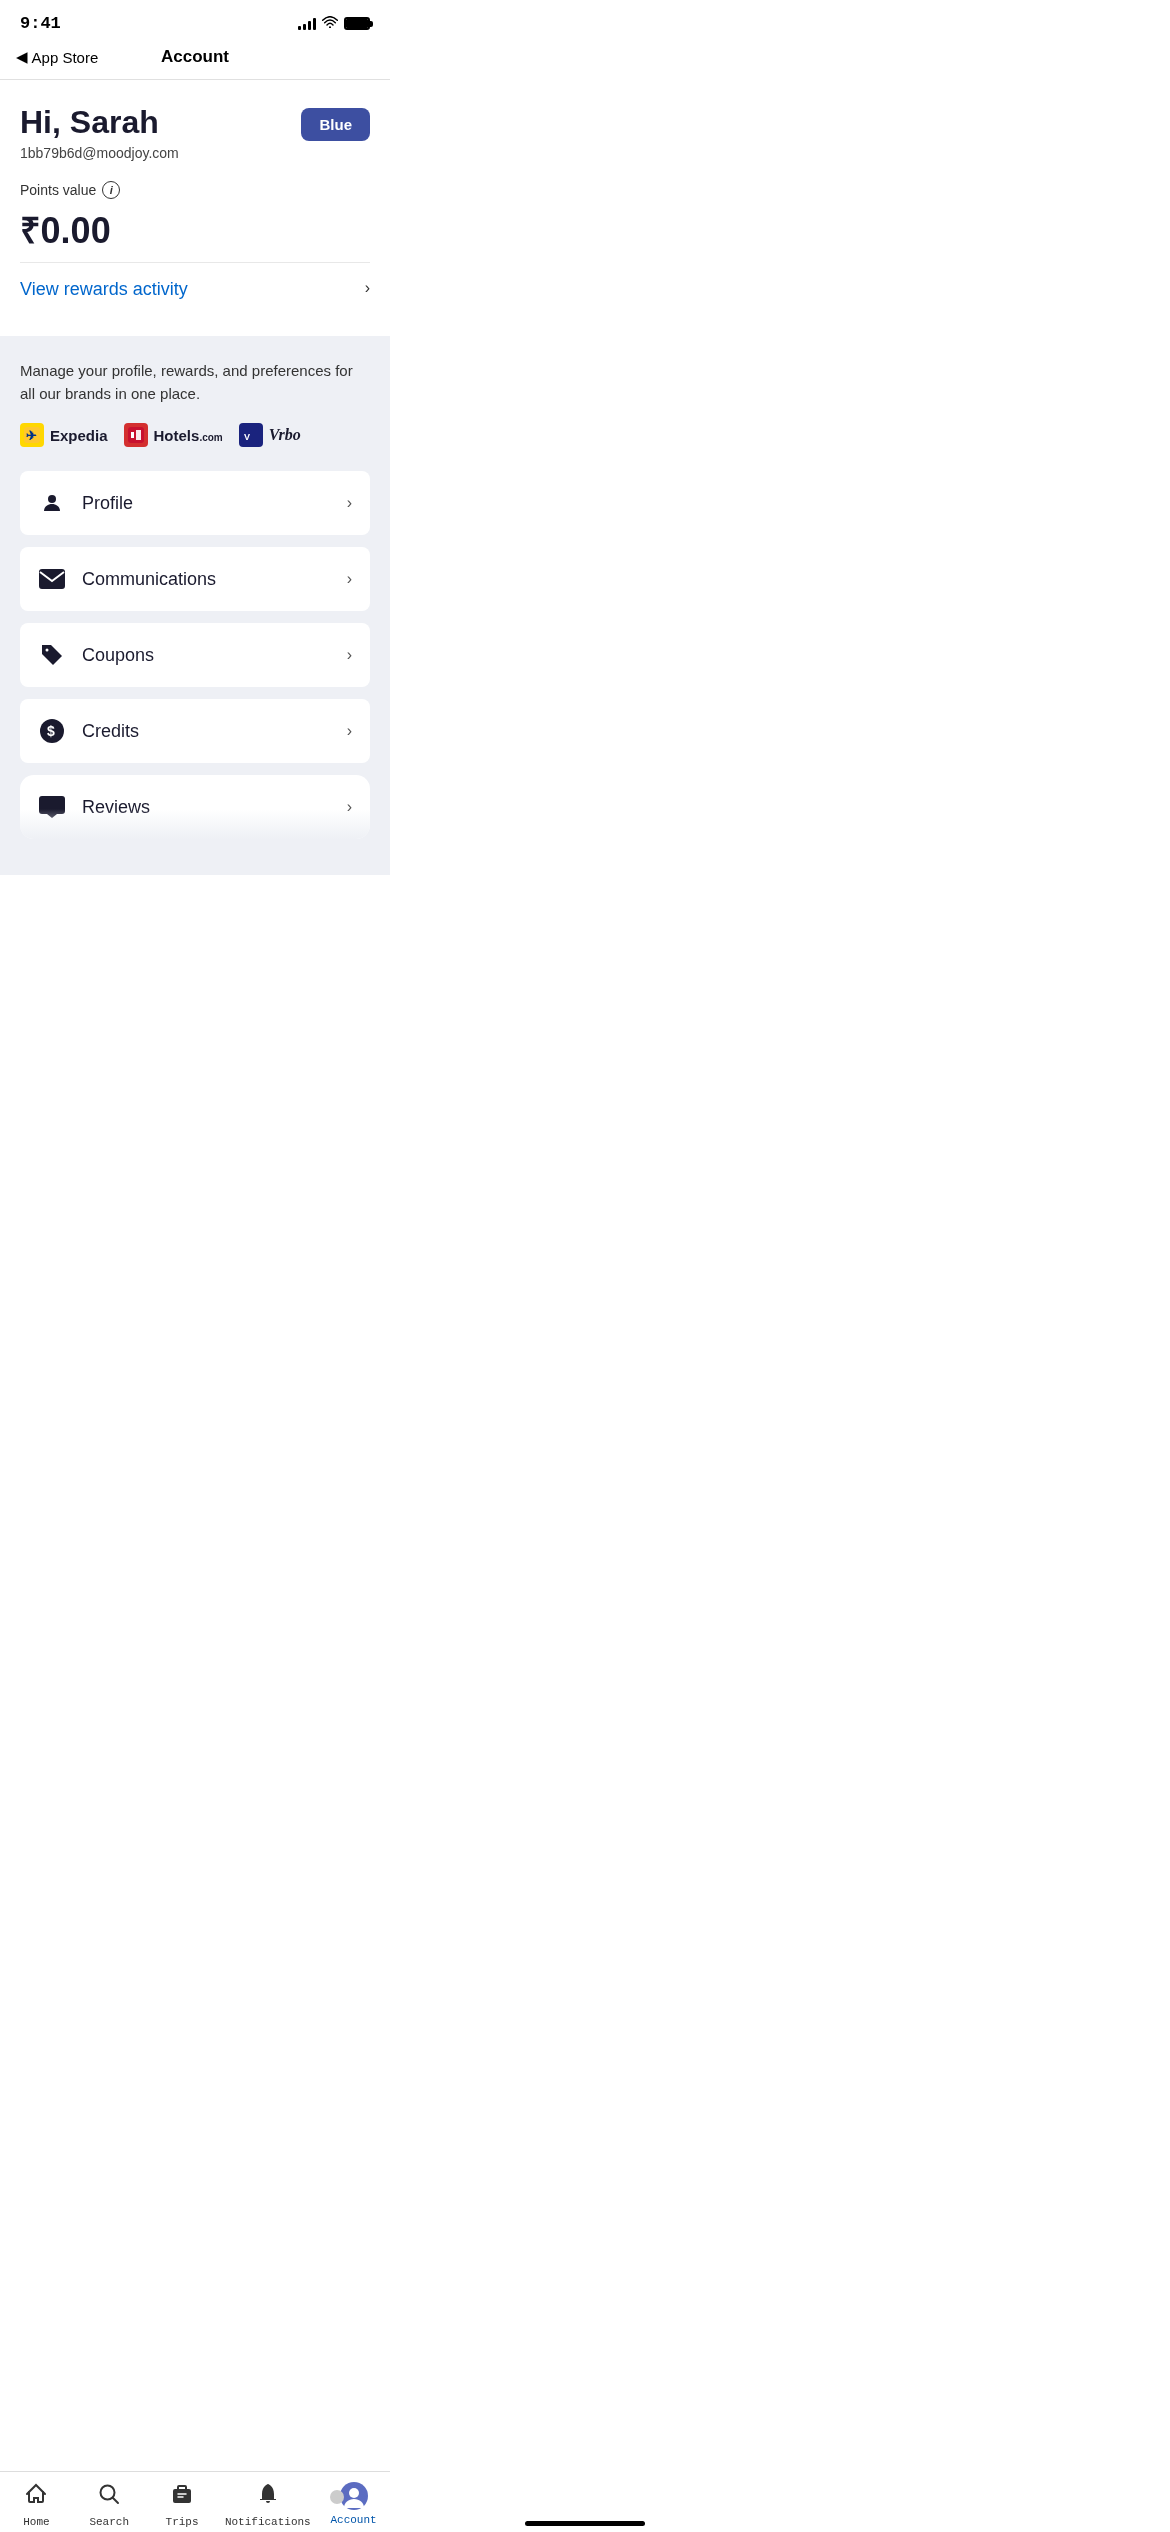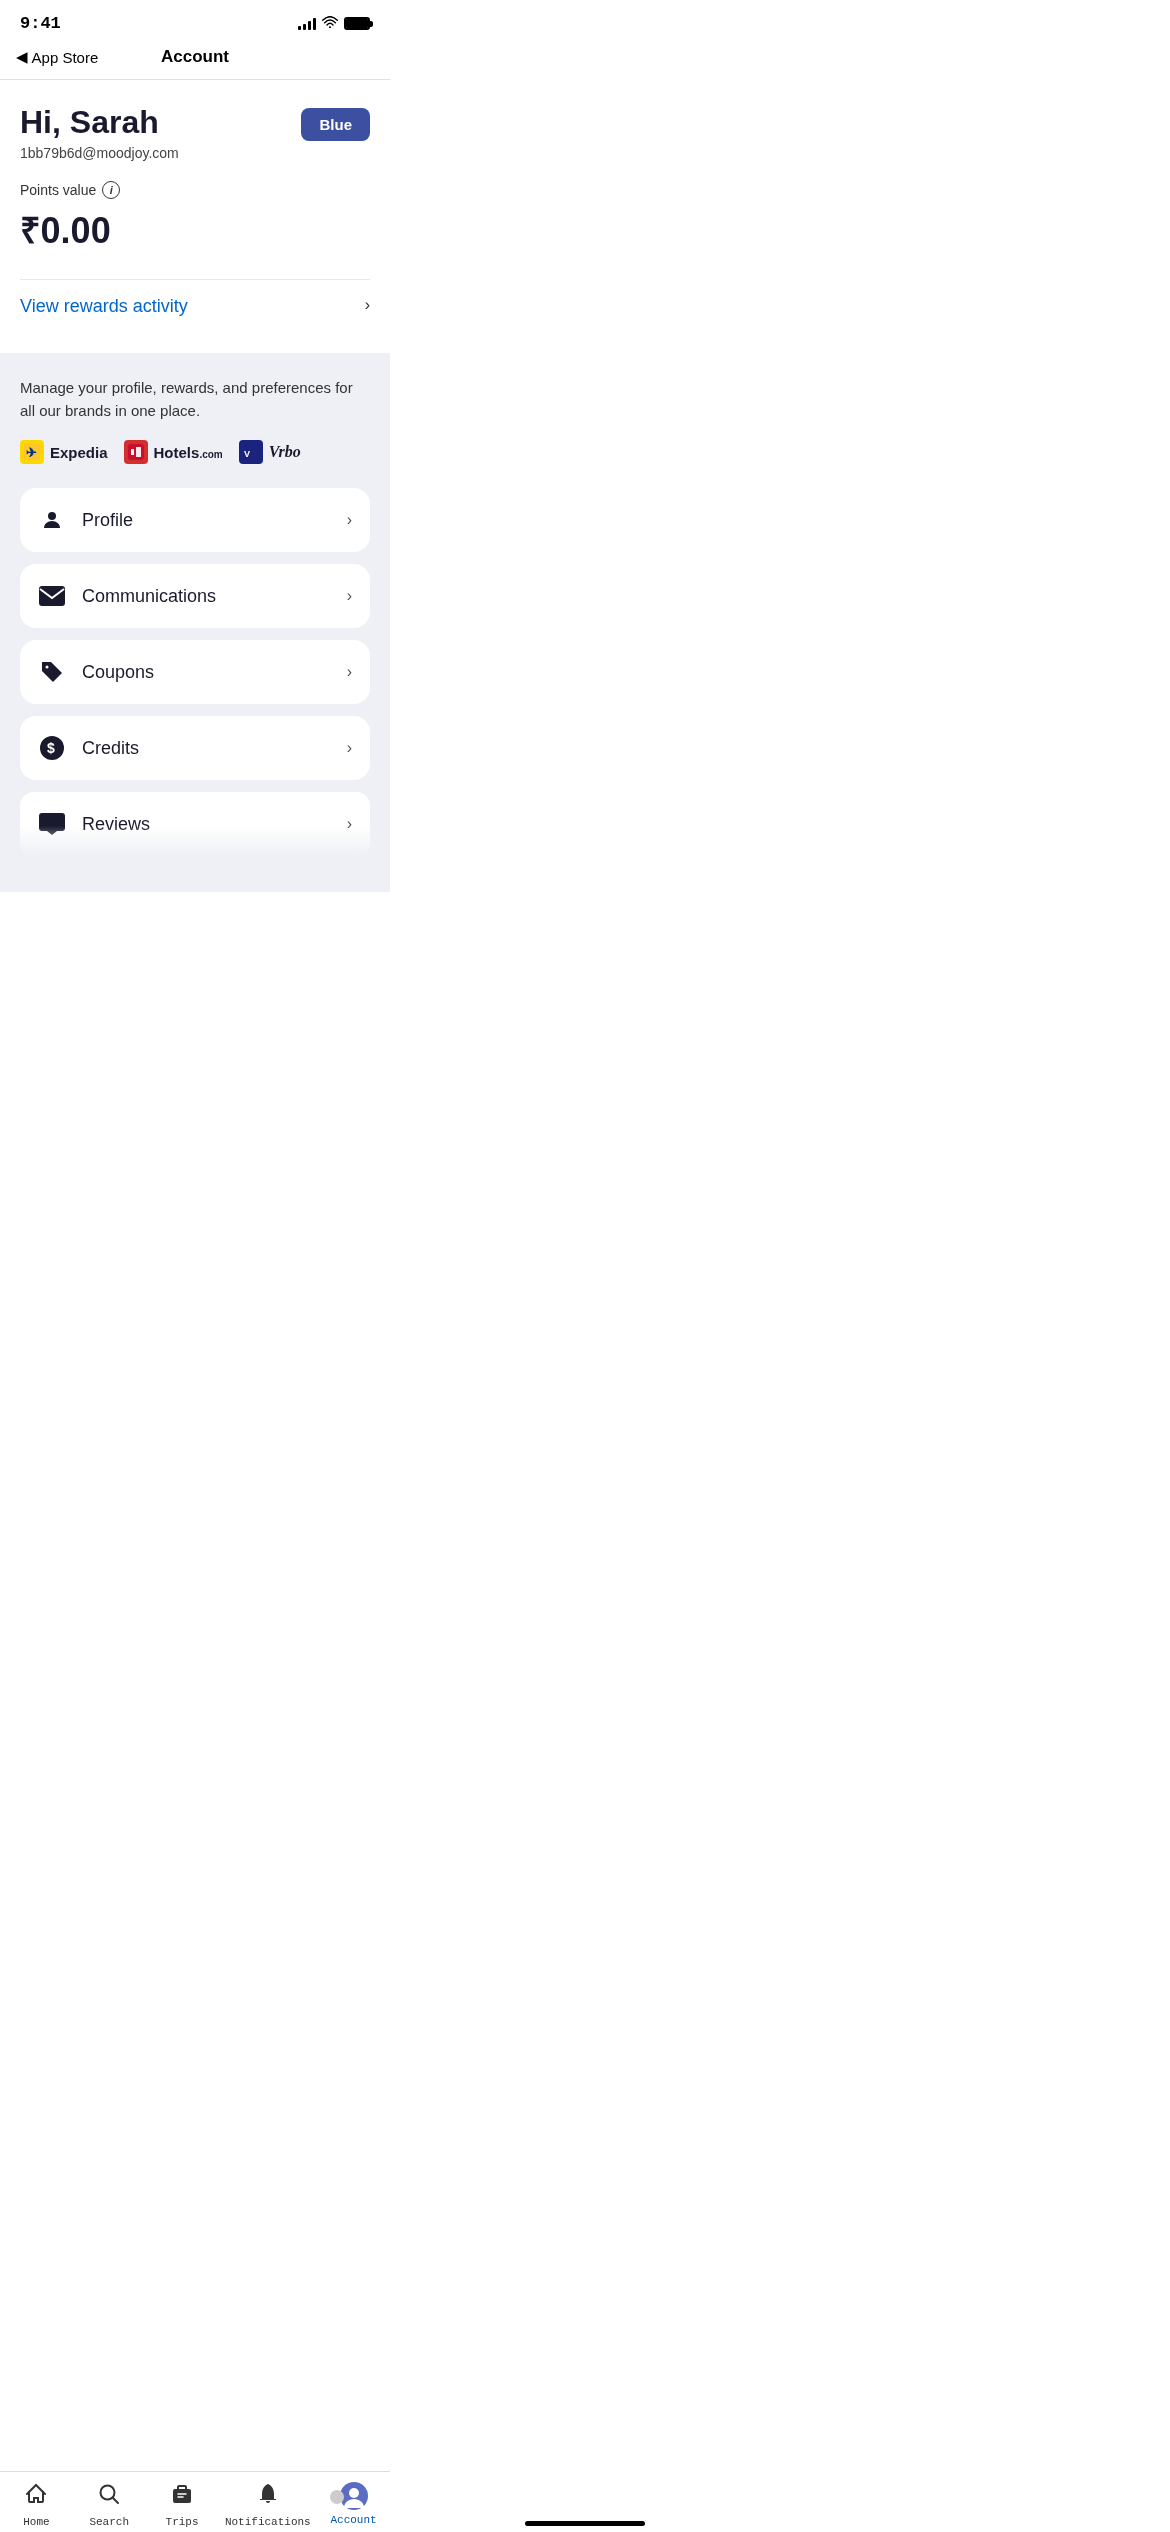--- a/index.html
+++ b/index.html
@@ -147,21 +147,21 @@
       justify-content: center;
       font-size: 11px;
       font-style: italic;
       font-weight: 600;
       color: #333;
     }
     .points-value {
       font-size: 36px;
       font-weight: 700;
       color: #1a1a2e;
-      margin-bottom: 25px;
+      margin-bottom: 8px;
     }
 
     
     .rewards-link {
       display: flex;
       align-items: flex-start;
       justify-content: space-between;
       padding: 16px 0;
       border-top: 1px solid #e8e8e8;
       cursor: pointer;
@@ -234,21 +234,21 @@
       align-items: center;
       justify-content: center;
       font-size: 9px;
       font-weight: 900;
       color: #fff;
     }
 
     
     .menu-item {
       background: #fff;
-      border-radius: 16px;
+      border-radius: 8px;
       padding: 18px 18px;
       display: flex;
       align-items: center;
       justify-content: space-between;
       margin-bottom: 12px;
       cursor: pointer;
     }
     .menu-item-left {
       display: flex;
       align-items: center;

